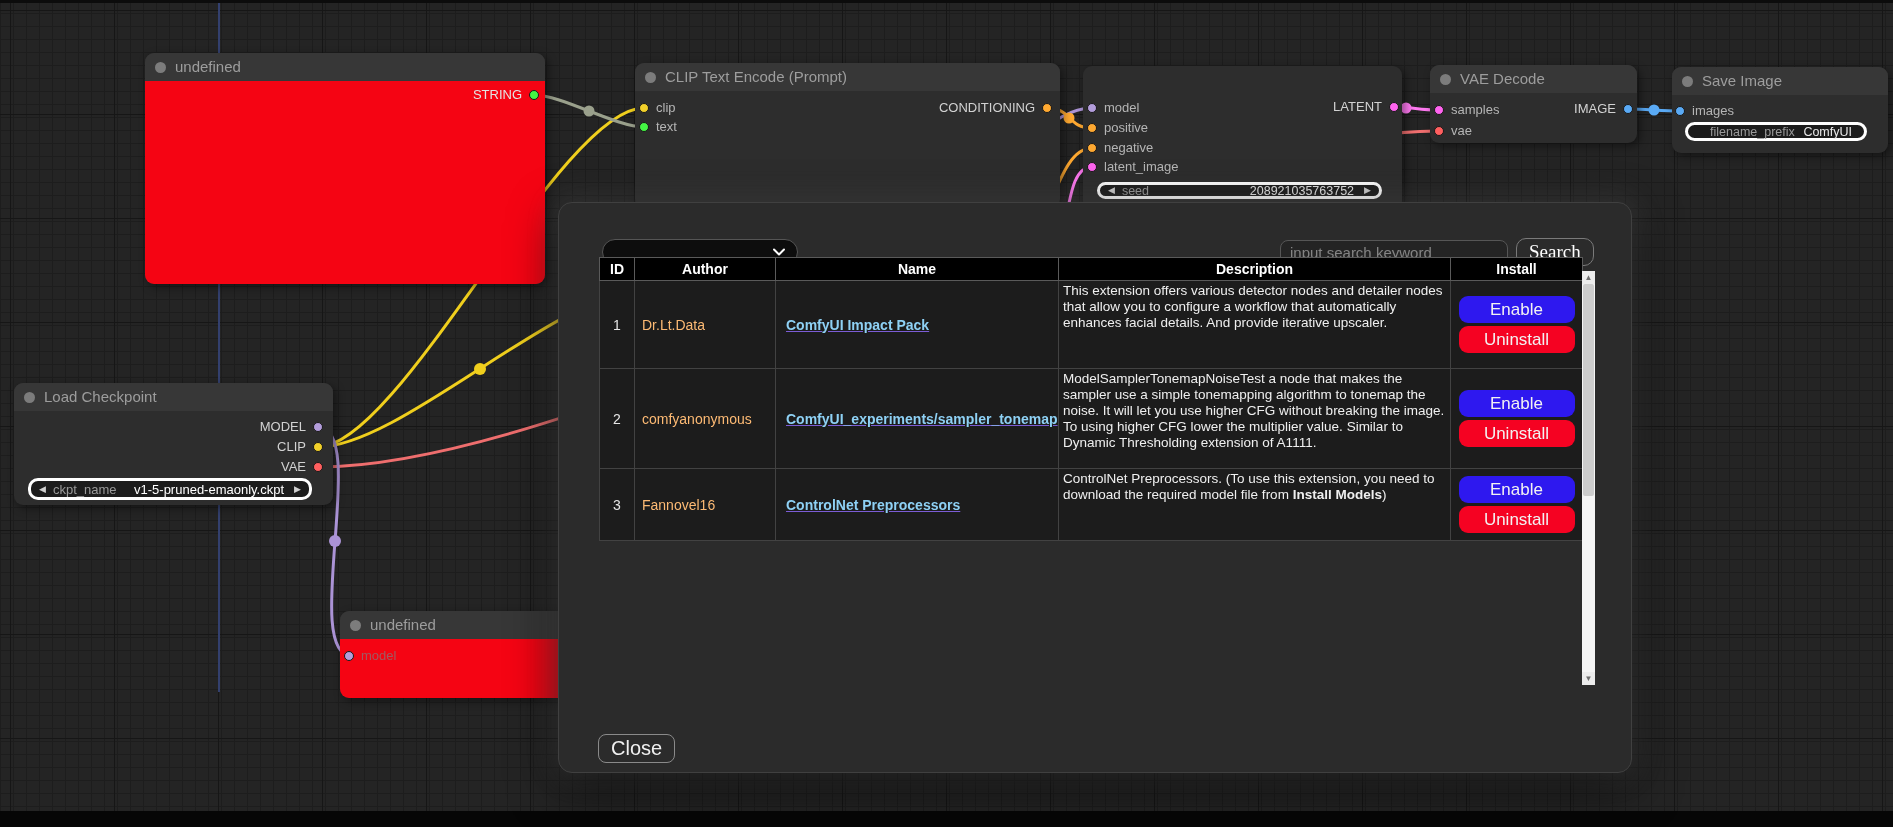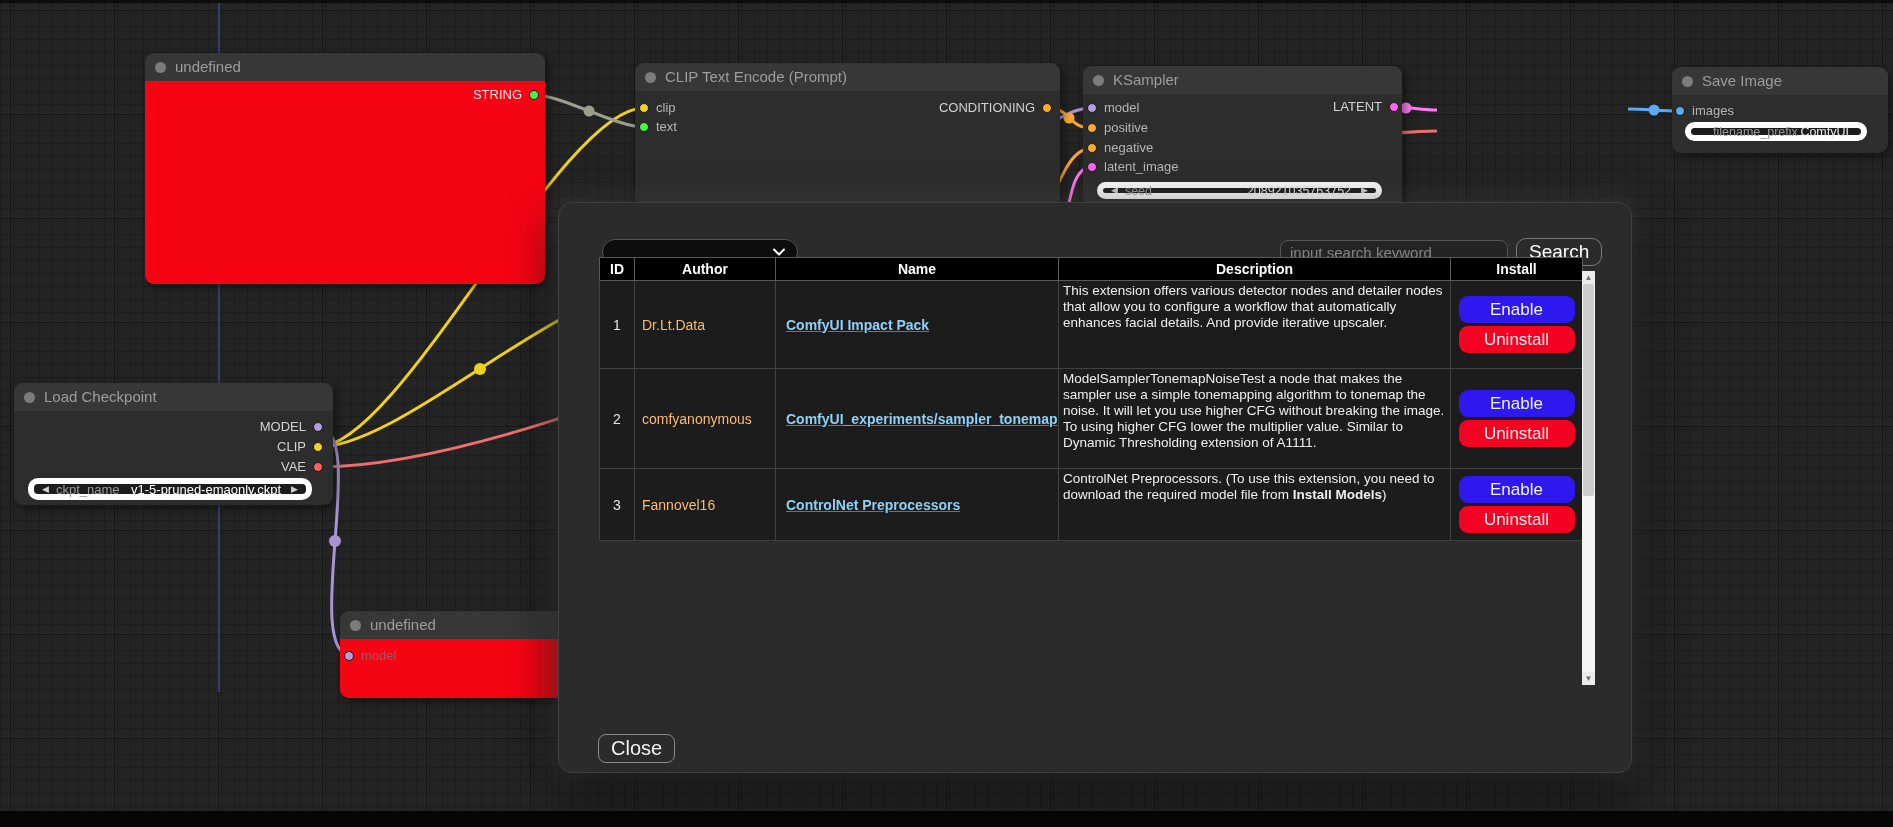--- a/index.html
+++ b/index.html
@@ -23,38 +23,38 @@
   
   .node{position:absolute;border-radius:9px;background:#2d2d2d;box-shadow:3px 3px 10px rgba(0,0,0,.45);z-index:2;}
   .node-title{position:absolute;left:0;top:0;right:0;height:28px;background:#373737;border-radius:9px 9px 0 0;}
   .node-title .tdot{position:absolute;left:10px;top:9px;width:11px;height:11px;border-radius:50%;background:#7c7c7c;}
   .node-title .ttext{position:absolute;left:30px;top:5px;font-size:15px;color:#9d9d9d;white-space:nowrap;}
   .node-bodyred{position:absolute;left:0;top:28px;right:0;bottom:0;border-radius:0 0 9px 9px;}
   .port{position:absolute;height:12px;display:flex;align-items:center;gap:7px;}
   .port .pdot{width:10px;height:10px;border-radius:50%;box-sizing:border-box;border:1.5px solid #181818;flex:0 0 auto;}
   .port .plabel{font-size:13px;color:#b5b5b5;white-space:nowrap;line-height:12px;}
   .port.out .plabel{color:#d2d2d2;}
-  .widget{position:absolute;box-sizing:border-box;background:#1c1c1c;border:6px solid #ffffff;border-radius:10px;
+  .widget{position:absolute;box-sizing:border-box;background:#1c1c1c;border:3px solid #ffffff;border-radius:10px;
     display:flex;align-items:center;color:#9a9a9a;font-size:12.5px;padding:0 8px;}
   .widget .warrow{color:#d0d0d0;font-size:9px;line-height:1;flex:0 0 auto;}
   .widget .wlabel{margin-left:7px;flex:0 0 auto;}
   .widget .wvalue{flex:1 1 auto;text-align:right;color:#e8e8e8;margin-right:10px;}
   .widget.noarrow .wvalue{margin-right:4px;}
 
   
   .dialog{position:absolute;left:558px;top:202px;width:1072px;height:569px;background:#2b2b2b;border:1px solid #404040;
     border-radius:14px;z-index:10;box-shadow:0 0 28px 6px rgba(185,185,185,.14),0 14px 48px rgba(0,0,0,.75);}
   .filter-select{position:absolute;left:43px;top:36px;width:196px;height:26px;box-sizing:border-box;background:#0d0d0d;
     border:1px solid #555;border-radius:13px;color:#fff;font-size:14px;display:flex;align-items:center;padding:0 12px;cursor:pointer;}
   .filter-select .ftext{flex:1;margin-top:21px;}
   .search-input{position:absolute;left:721px;top:37px;width:228px;height:25px;box-sizing:border-box;background:#242424;
     border:1.5px solid #565656;border-radius:8px;color:#ccc;font-size:15px;padding:0 9px;outline:none;font-family:"Liberation Sans",sans-serif;}
   .search-input::placeholder{color:#848484;}
   .search-btn{position:absolute;left:957px;top:35px;height:28px;background:#2b2b2b;border:1.5px solid #7a7a7a;border-radius:10px;
-    color:#fff;font-size:19px;padding:0 12px;font-family:Liberation Sans, sans-serif;cursor:pointer;}
+    color:#fff;font-size:19px;padding:0 12px;font-family:Liberation Serif, serif;cursor:pointer;}
   .ext-table{position:absolute;left:40px;top:54px;width:983px;border-collapse:collapse;table-layout:fixed;}
   .ext-table th{background:#000;color:#fff;font-size:14px;font-weight:bold;height:22px;border:1px solid #5a5a5a;padding:0;}
   .ext-table td{background:#1c1c1c;border:1.5px solid #424242;padding:0;vertical-align:middle;overflow:hidden;}
   .ext-table tr.r1 td{height:83px;}
   .ext-table tr.r2 td{height:95px;}
   .ext-table tr.r3 td{height:67px;}
   td.c-id{text-align:center;color:#e5e5e5;font-size:14px;}
   td.c-author{color:#fdba74;font-size:14px;padding-left:7px;}
   td.c-name{padding-left:10px;}
   td.c-name a{color:#8ed1f5;font-weight:bold;font-size:14px;text-decoration:underline;text-decoration-color:#7b5cd6;}
@@ -131,24 +131,20 @@
       <span class="pdot" style="background-color: rgb(68, 245, 68);"></span>
       <span class="plabel">text</span>
     </div>
     <div class="port out" style="top:39px;right:8px;">
       <span class="plabel">CONDITIONING</span>
       <span class="pdot" style="background-color: rgb(255, 169, 49);"></span>
     </div>
   </div>
 
   <div class="node" style="left:1083px;top:66px;width:319px;height:144px;">
-    <div class="node-title">
-      <span class="tdot"></span>
-      <span class="ttext">KSampler</span>
-    </div>
     <div class="port in" style="top:36px;left:4px;">
       <span class="pdot" style="background-color: rgb(179, 157, 219);"></span>
       <span class="plabel">model</span>
     </div>
     <div class="port in" style="top:56px;left:4px;text-align:center;">
       <span class="pdot" style="background-color: rgb(255, 169, 49);"></span>
       <span class="plabel">positive</span>
     </div>
     <div class="port in" style="top:76px;left:4px;">
       <span class="pdot" style="background-color: rgb(255, 169, 49);"></span>
@@ -163,20 +159,38 @@
       <span class="pdot" style="background-color: rgb(255, 100, 239);"></span>
     </div>
     <div class="widget" style="left:14px;top:116px;width:285px;height:17px;">
       <span class="warrow">◀</span>
       <span class="wlabel">seed</span>
       <span class="wvalue">208921035763752</span>
       <span class="warrow">▶</span>
     </div>
   </div>
 
+  <div class="node" style="left:1430px;top:65px;width:207px;height:78px;">
+    <div class="node-title">
+      <span class="tdot"></span>
+      <span class="ttext">VAE Decode</span>
+    </div>
+    <div class="port in" style="top:39px;left:4px;">
+      <span class="pdot" style="background-color: rgb(255, 100, 239);"></span>
+      <span class="plabel">samples</span>
+    </div>
+    <div class="port in" style="top:60px;left:4px;">
+      <span class="pdot" style="background-color: rgb(255, 95, 95);"></span>
+      <span class="plabel">vae</span>
+    </div>
+    <div class="port out" style="top:38px;right:4px;">
+      <span class="plabel">IMAGE</span>
+      <span class="pdot" style="background-color: rgb(90, 170, 245);"></span>
+    </div>
+  </div>
 
   <div class="node" style="left:1672px;top:67px;width:216px;height:86px;">
     <div class="node-title">
       <span class="tdot"></span>
       <span class="ttext">Save Image</span>
     </div>
     <div class="port in" style="top:38px;left:3px;">
       <span class="pdot" style="background-color: rgb(90, 170, 245);"></span>
       <span class="plabel">images</span>
     </div>

